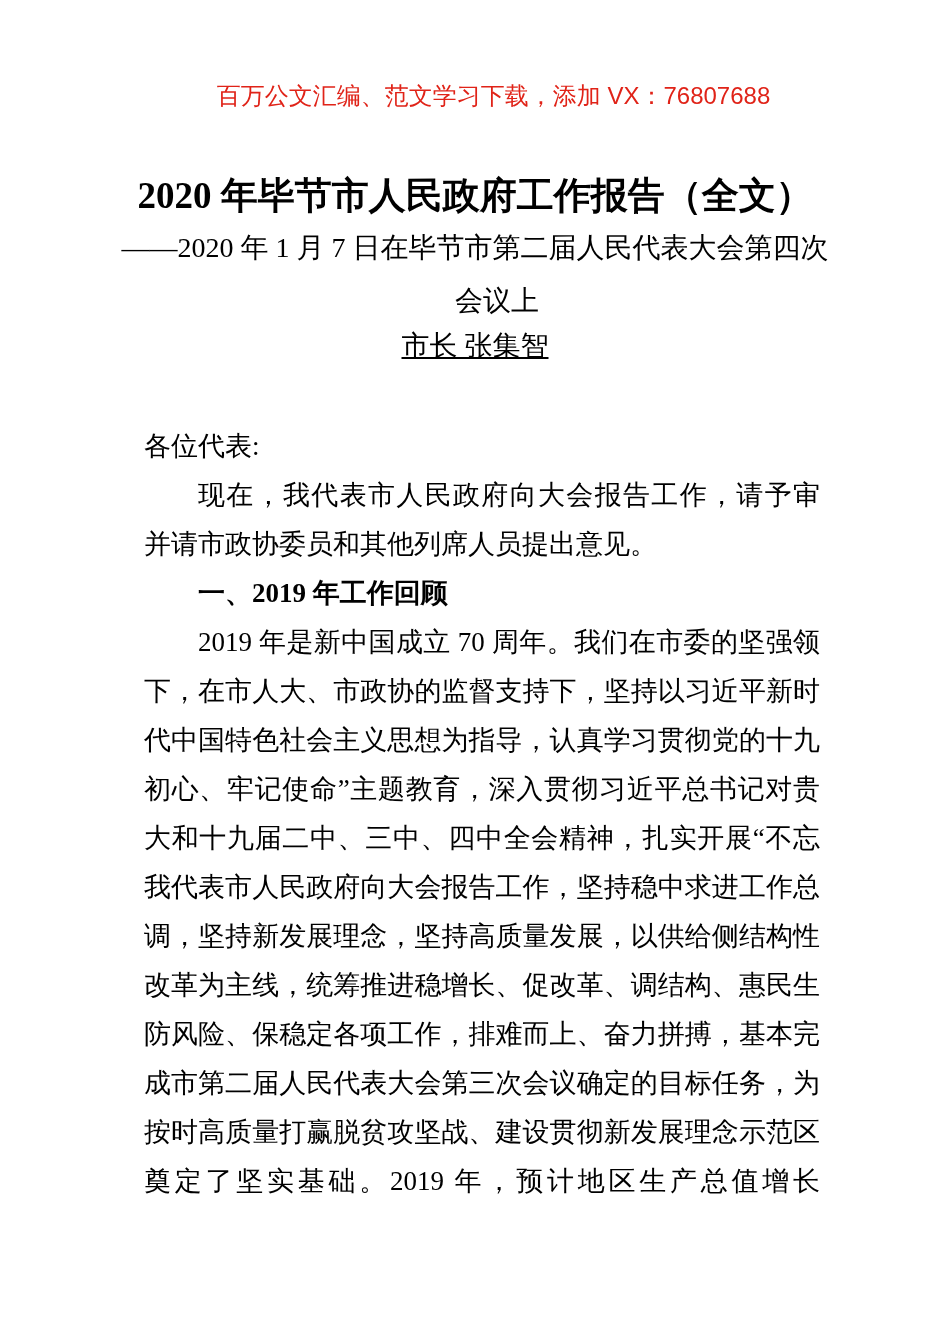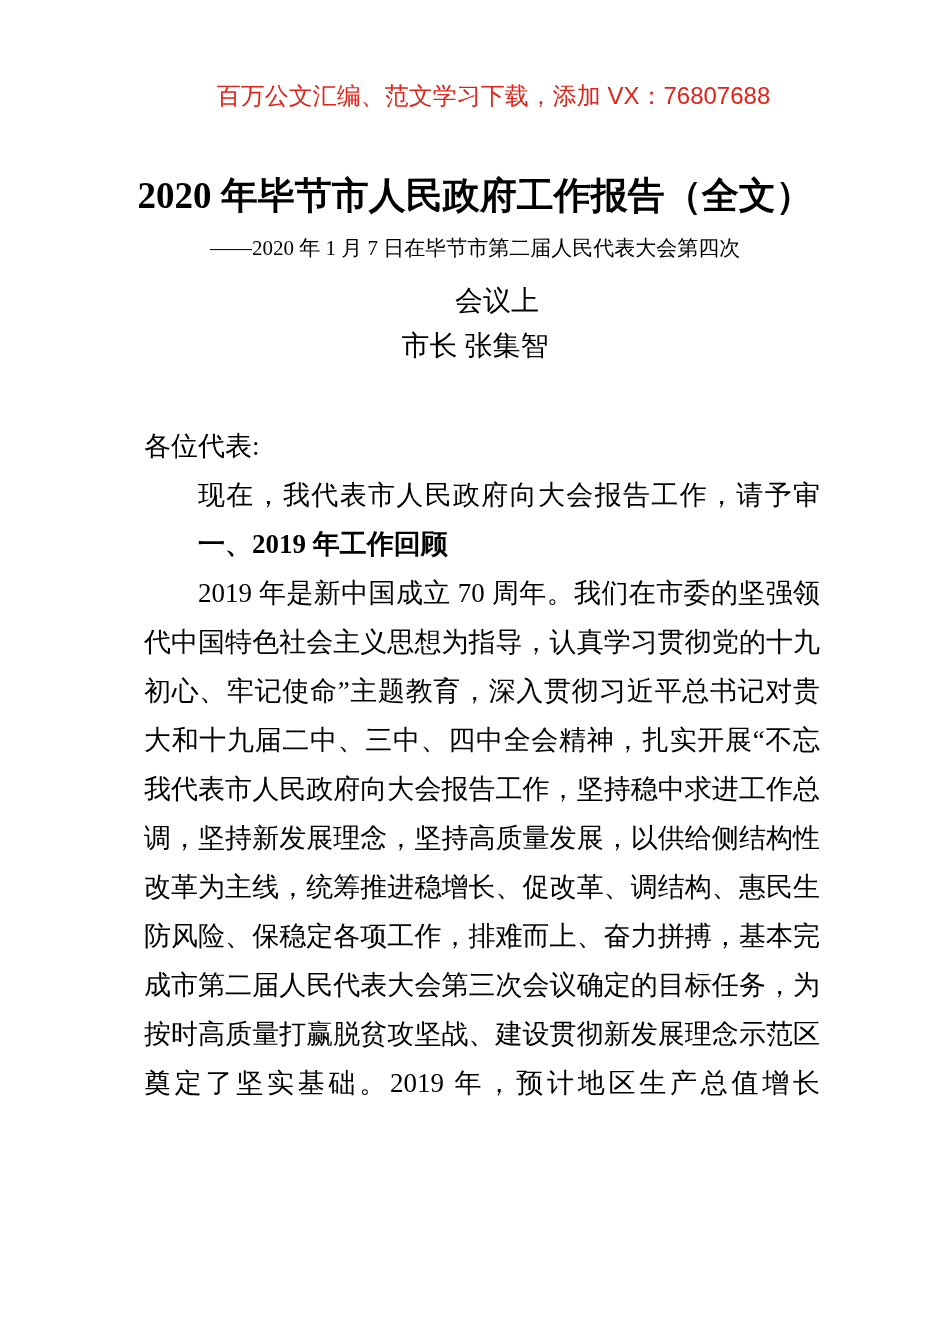--- a/index.html
+++ b/index.html
@@ -40,21 +40,21 @@
     line-height: 48px;
     font-weight: 700;
     font-family: "Liberation Serif", serif;
   }
   .subtitle-1 {
     position: absolute;
     top: 228px;
     left: 0;
     right: 0;
     text-align: center;
-    font-size: 21px;
+    font-size: 28px;
     line-height: 40px;
     font-weight: 400;
   }
   .subtitle-2 {
     position: absolute;
     top: 281px;
     left: 0;
     right: 0;
     text-align: center;
     font-size: 28px;
@@ -64,20 +64,21 @@
   }
   .byline {
     position: absolute;
     top: 326px;
     left: 0;
     right: 0;
     text-align: center;
     font-size: 28px;
     line-height: 40px;
     font-weight: 400;
+    text-decoration: underline;
   }
   .body-text {
     position: absolute;
     top: 422px;
     left: 144px;
     width: 676px;
     font-size: 27px;
     line-height: 49px;
     font-weight: 400;
   }
@@ -108,22 +109,24 @@
 
   <div class="subtitle-1">——2020 年 1 月 7 日在毕节市第二届人民代表大会第四次</div>
 
   <div class="subtitle-2">会议上</div>
 
   <div class="byline">市长 张集智</div>
 
   <div class="body-text" id="body-lines">
       <div class="body-line">各位代表:</div>
       <div class="body-line indent justify">现在，我代表市人民政府向大会报告工作，请予审议，</div>
+      <div class="body-line">并请市政协委员和其他列席人员提出意见。</div>
       <div class="body-line indent bold">一、2019 年工作回顾</div>
       <div class="body-line indent justify">2019 年是新中国成立 70 周年。我们在市委的坚强领导</div>
+      <div class="body-line justify">下，在市人大、市政协的监督支持下，坚持以习近平新时</div>
       <div class="body-line justify">代中国特色社会主义思想为指导，认真学习贯彻党的十九</div>
       <div class="body-line justify">初心、牢记使命”主题教育，深入贯彻习近平总书记对贵</div>
       <div class="body-line justify">大和十九届二中、三中、四中全会精神，扎实开展“不忘</div>
       <div class="body-line justify">我代表市人民政府向大会报告工作，坚持稳中求进工作总基</div>
       <div class="body-line justify">调，坚持新发展理念，坚持高质量发展，以供给侧结构性</div>
       <div class="body-line justify">改革为主线，统筹推进稳增长、促改革、调结构、惠民生</div>
       <div class="body-line justify">防风险、保稳定各项工作，排难而上、奋力拼搏，基本完</div>
       <div class="body-line justify">成市第二届人民代表大会第三次会议确定的目标任务，为</div>
       <div class="body-line justify">按时高质量打赢脱贫攻坚战、建设贯彻新发展理念示范区</div>
       <div class="body-line justify">奠定了坚实基础。2019 年，预计地区生产总值增长 7.6%，</div>

